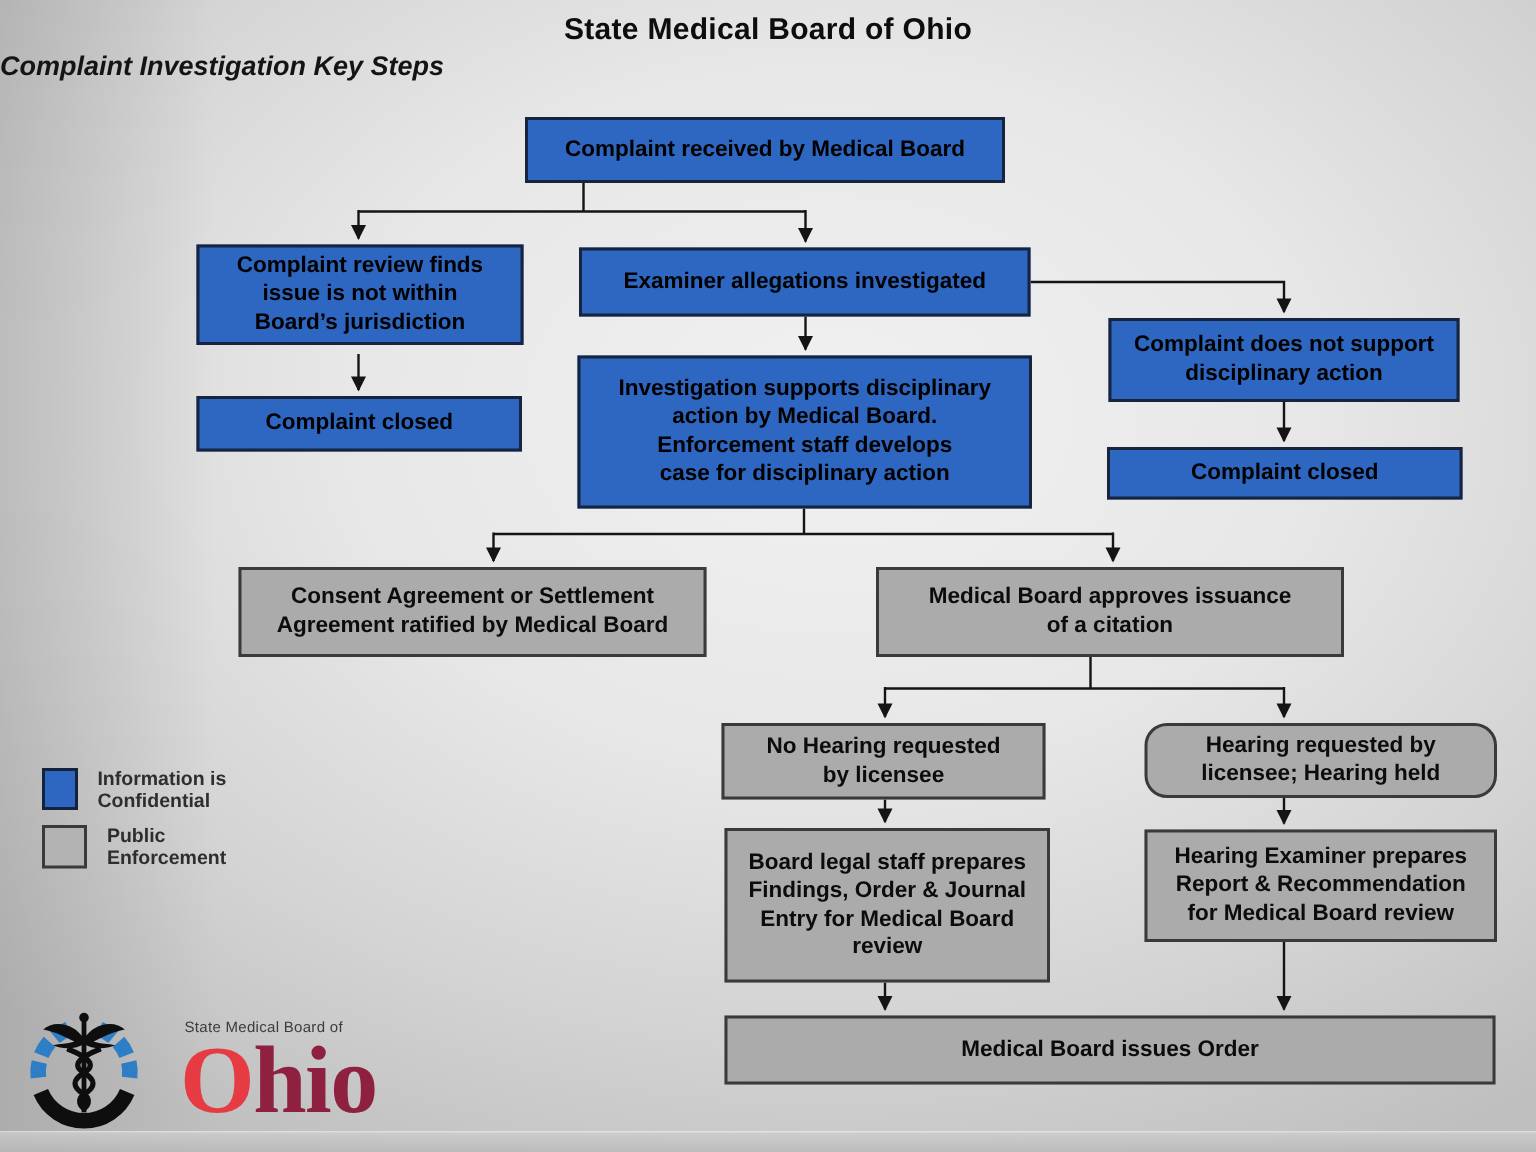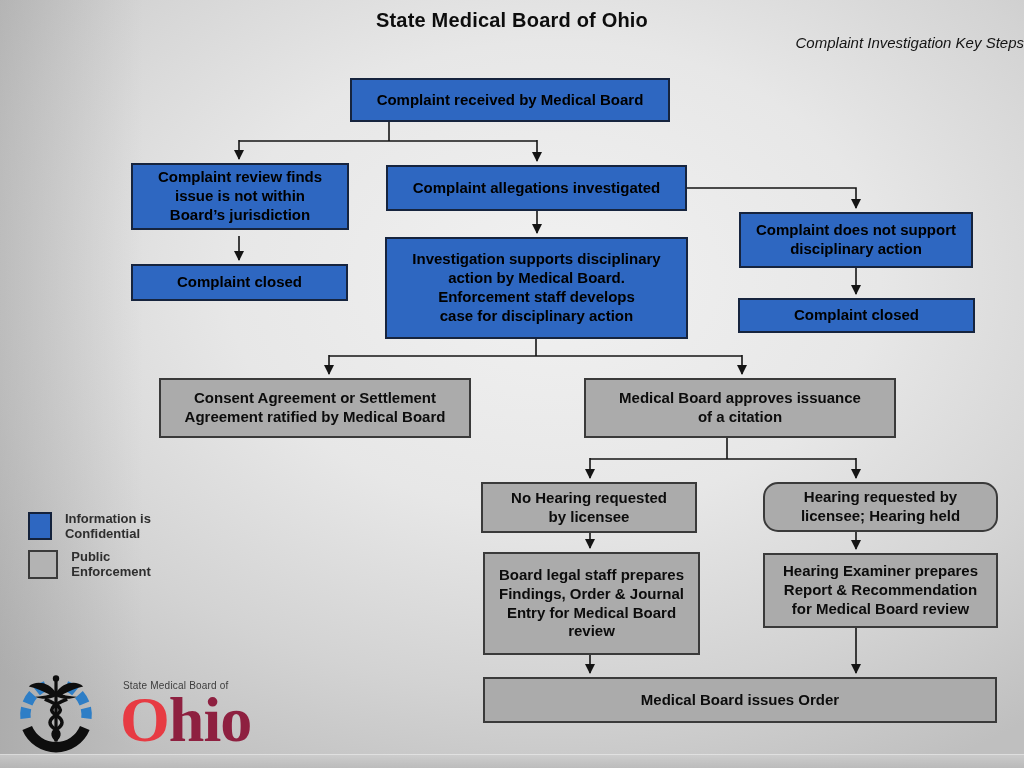--- a/index.html
+++ b/index.html
@@ -10,21 +10,21 @@
       linear-gradient(90deg, rgba(125,125,125,.28) 0%, rgba(125,125,125,0) 14%),
       radial-gradient(ellipse 780px 560px at 54% 36%, #f1f1f1 0%, #e7e7e7 42%, #d3d3d3 74%, #bfbfbf 100%);
   }
   .page-title {
     position:absolute; top:9px; left:0; width:100%;
     text-align:center; font-size:20px; font-weight:bold; color:#0d0d0d;
     letter-spacing:.2px;
   }
   .page-subtitle {
     position:absolute; top:34px; left:0; width:100%;
-    text-align:right; font-size:15px; font-weight:normal; font-style:italic; color:#141414;
+    text-align:left; font-size:18px; font-weight:bold; font-style:italic; color:#141414;
   }
   .node {
     position:absolute; box-sizing:border-box;
     display:flex; align-items:center; justify-content:center;
     text-align:center; font-weight:bold; font-size:15px; line-height:1.26;
     white-space:pre-line; padding:2px 6px;
   }
   .node.confidential { background:var(--confidential-fill); border:2px solid var(--confidential-border); color:#000000; }
   .node.public { background:var(--public-fill); border:2px solid var(--public-border); color:#0c0c0c; }
   svg.connectors { position:absolute; left:0; top:0; width:1024px; height:768px; pointer-events:none; }
@@ -88,21 +88,21 @@
       <polyline points="856,532 856,549" marker-end="url(#arrowhead)"></polyline>
       <polyline points="590,655 590,673" marker-end="url(#arrowhead)"></polyline>
       <polyline points="856,628 856,673" marker-end="url(#arrowhead)"></polyline>
     </svg>
 
   <div>
       <div class="node confidential" style="left: 350px; top: 78px; width: 320px; height: 44px;"><span>Complaint received by Medical Board</span></div>
       <div class="node confidential" style="left: 131px; top: 163px; width: 218px; height: 67px;"><span>Complaint review finds
 issue is not within
 Board’s jurisdiction</span></div>
-      <div class="node confidential" style="left: 386px; top: 165px; width: 301px; height: 46px;"><span>Complaint allegations investigated</span></div>
+      <div class="node confidential" style="left: 386px; top: 165px; width: 301px; height: 46px;"><span>Examiner allegations investigated</span></div>
       <div class="node confidential" style="left: 131px; top: 264px; width: 217px; height: 37px;"><span>Complaint closed</span></div>
       <div class="node confidential" style="left: 385px; top: 237px; width: 303px; height: 102px;"><span>Investigation supports disciplinary
 action by Medical Board.
 Enforcement staff develops
 case for disciplinary action</span></div>
       <div class="node confidential" style="left: 739px; top: 212px; width: 234px; height: 56px;"><span>Complaint does not support
 disciplinary action</span></div>
       <div class="node confidential" style="left: 738px; top: 298px; width: 237px; height: 35px;"><span>Complaint closed</span></div>
       <div class="node public" style="left: 159px; top: 378px; width: 312px; height: 60px;"><span>Consent Agreement or Settlement
 Agreement ratified by Medical Board</span></div>

